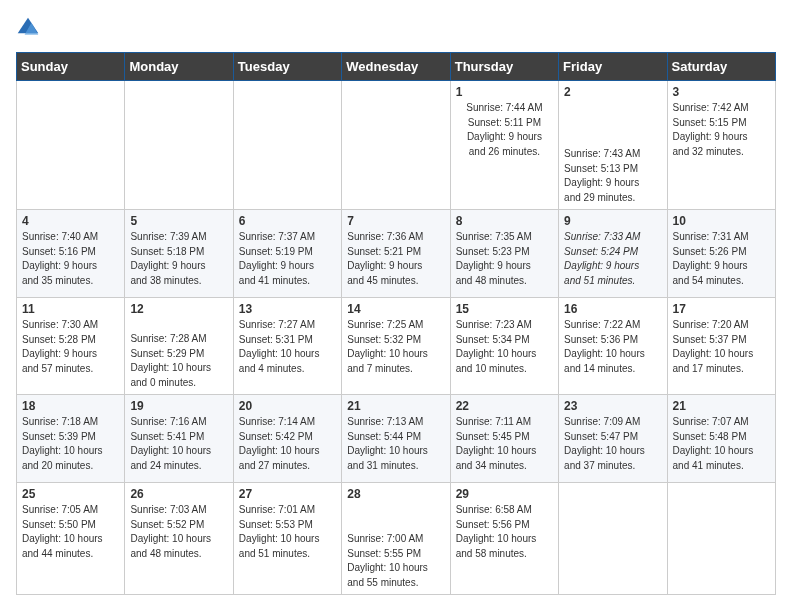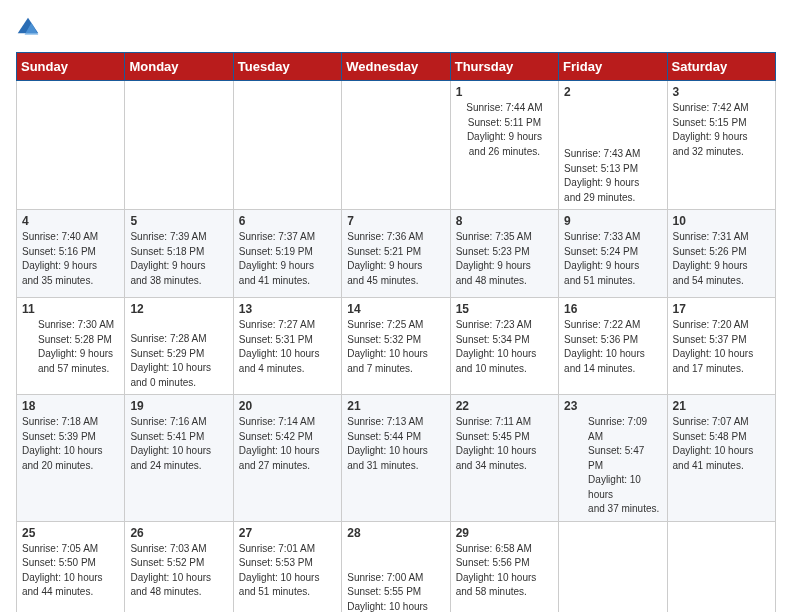--- a/index.html
+++ b/index.html
@@ -47,21 +47,21 @@
     .location-title {
       font-size: 16px;
       color: #555;
     }
     .calendar {
       width: 100%;
       border-collapse: collapse;
       border: 1px solid #ccc;
     }
     .calendar th {
-      background-color: #b91c1c;
+      background-color: #404040;
       color: #fff;
       font-size: 13px;
       font-weight: bold;
       padding: 6px 4px;
       text-align: left;
       border: 1px solid #1a5a9a;
     }
     .calendar td {
       vertical-align: top;
       padding: 4px 5px;
@@ -183,37 +183,37 @@
         </td>
         <td>
           <span class="day-num">8</span>
           <div class="day-info" style="white-space: pre-line;">Sunrise: 7:35 AM
 Sunset: 5:23 PM
 Daylight: 9 hours
 and 48 minutes.</div>
         </td>
         <td>
           <span class="day-num">9</span>
-          <div class="day-info" style="white-space: pre-line;">Sunrise: 7:33 AM
+          <div class="day-info" style="white-space: pre-line; font-style: italic;">Sunrise: 7:33 AM
 Sunset: 5:24 PM
 Daylight: 9 hours
 and 51 minutes.</div>
         </td>
         <td>
           <span class="day-num">10</span>
           <div class="day-info" style="white-space: pre-line;">Sunrise: 7:31 AM
 Sunset: 5:26 PM
 Daylight: 9 hours
 and 54 minutes.</div>
         </td>
       </tr>
       <tr>
         <td>
           <span class="day-num">11</span>
-          <div class="day-info" style="white-space: pre-line; margin-left: 16px;">Sunrise: 7:30 AM
+          <div class="day-info" style="white-space: pre-line;">Sunrise: 7:30 AM
 Sunset: 5:28 PM
 Daylight: 9 hours
 and 57 minutes.</div>
         </td>
         <td>
           <span class="day-num">12</span>
           <div class="day-info" style="white-space: pre-line; margin-top: 16px;">Sunrise: 7:28 AM
 Sunset: 5:29 PM
 Daylight: 10 hours
 and 0 minutes.</div>
@@ -285,21 +285,21 @@
         </td>
         <td>
           <span class="day-num">22</span>
           <div class="day-info" style="white-space: pre-line;">Sunrise: 7:11 AM
 Sunset: 5:45 PM
 Daylight: 10 hours
 and 34 minutes.</div>
         </td>
         <td>
           <span class="day-num">23</span>
-          <div class="day-info" style="white-space: pre-line; margin-left: 24px;">Sunrise: 7:09 AM
+          <div class="day-info" style="white-space: pre-line;">Sunrise: 7:09 AM
 Sunset: 5:47 PM
 Daylight: 10 hours
 and 37 minutes.</div>
         </td>
         <td>
           <span class="day-num">21</span>
           <div class="day-info" style="white-space: pre-line;">Sunrise: 7:07 AM
 Sunset: 5:48 PM
 Daylight: 10 hours
 and 41 minutes.</div>

